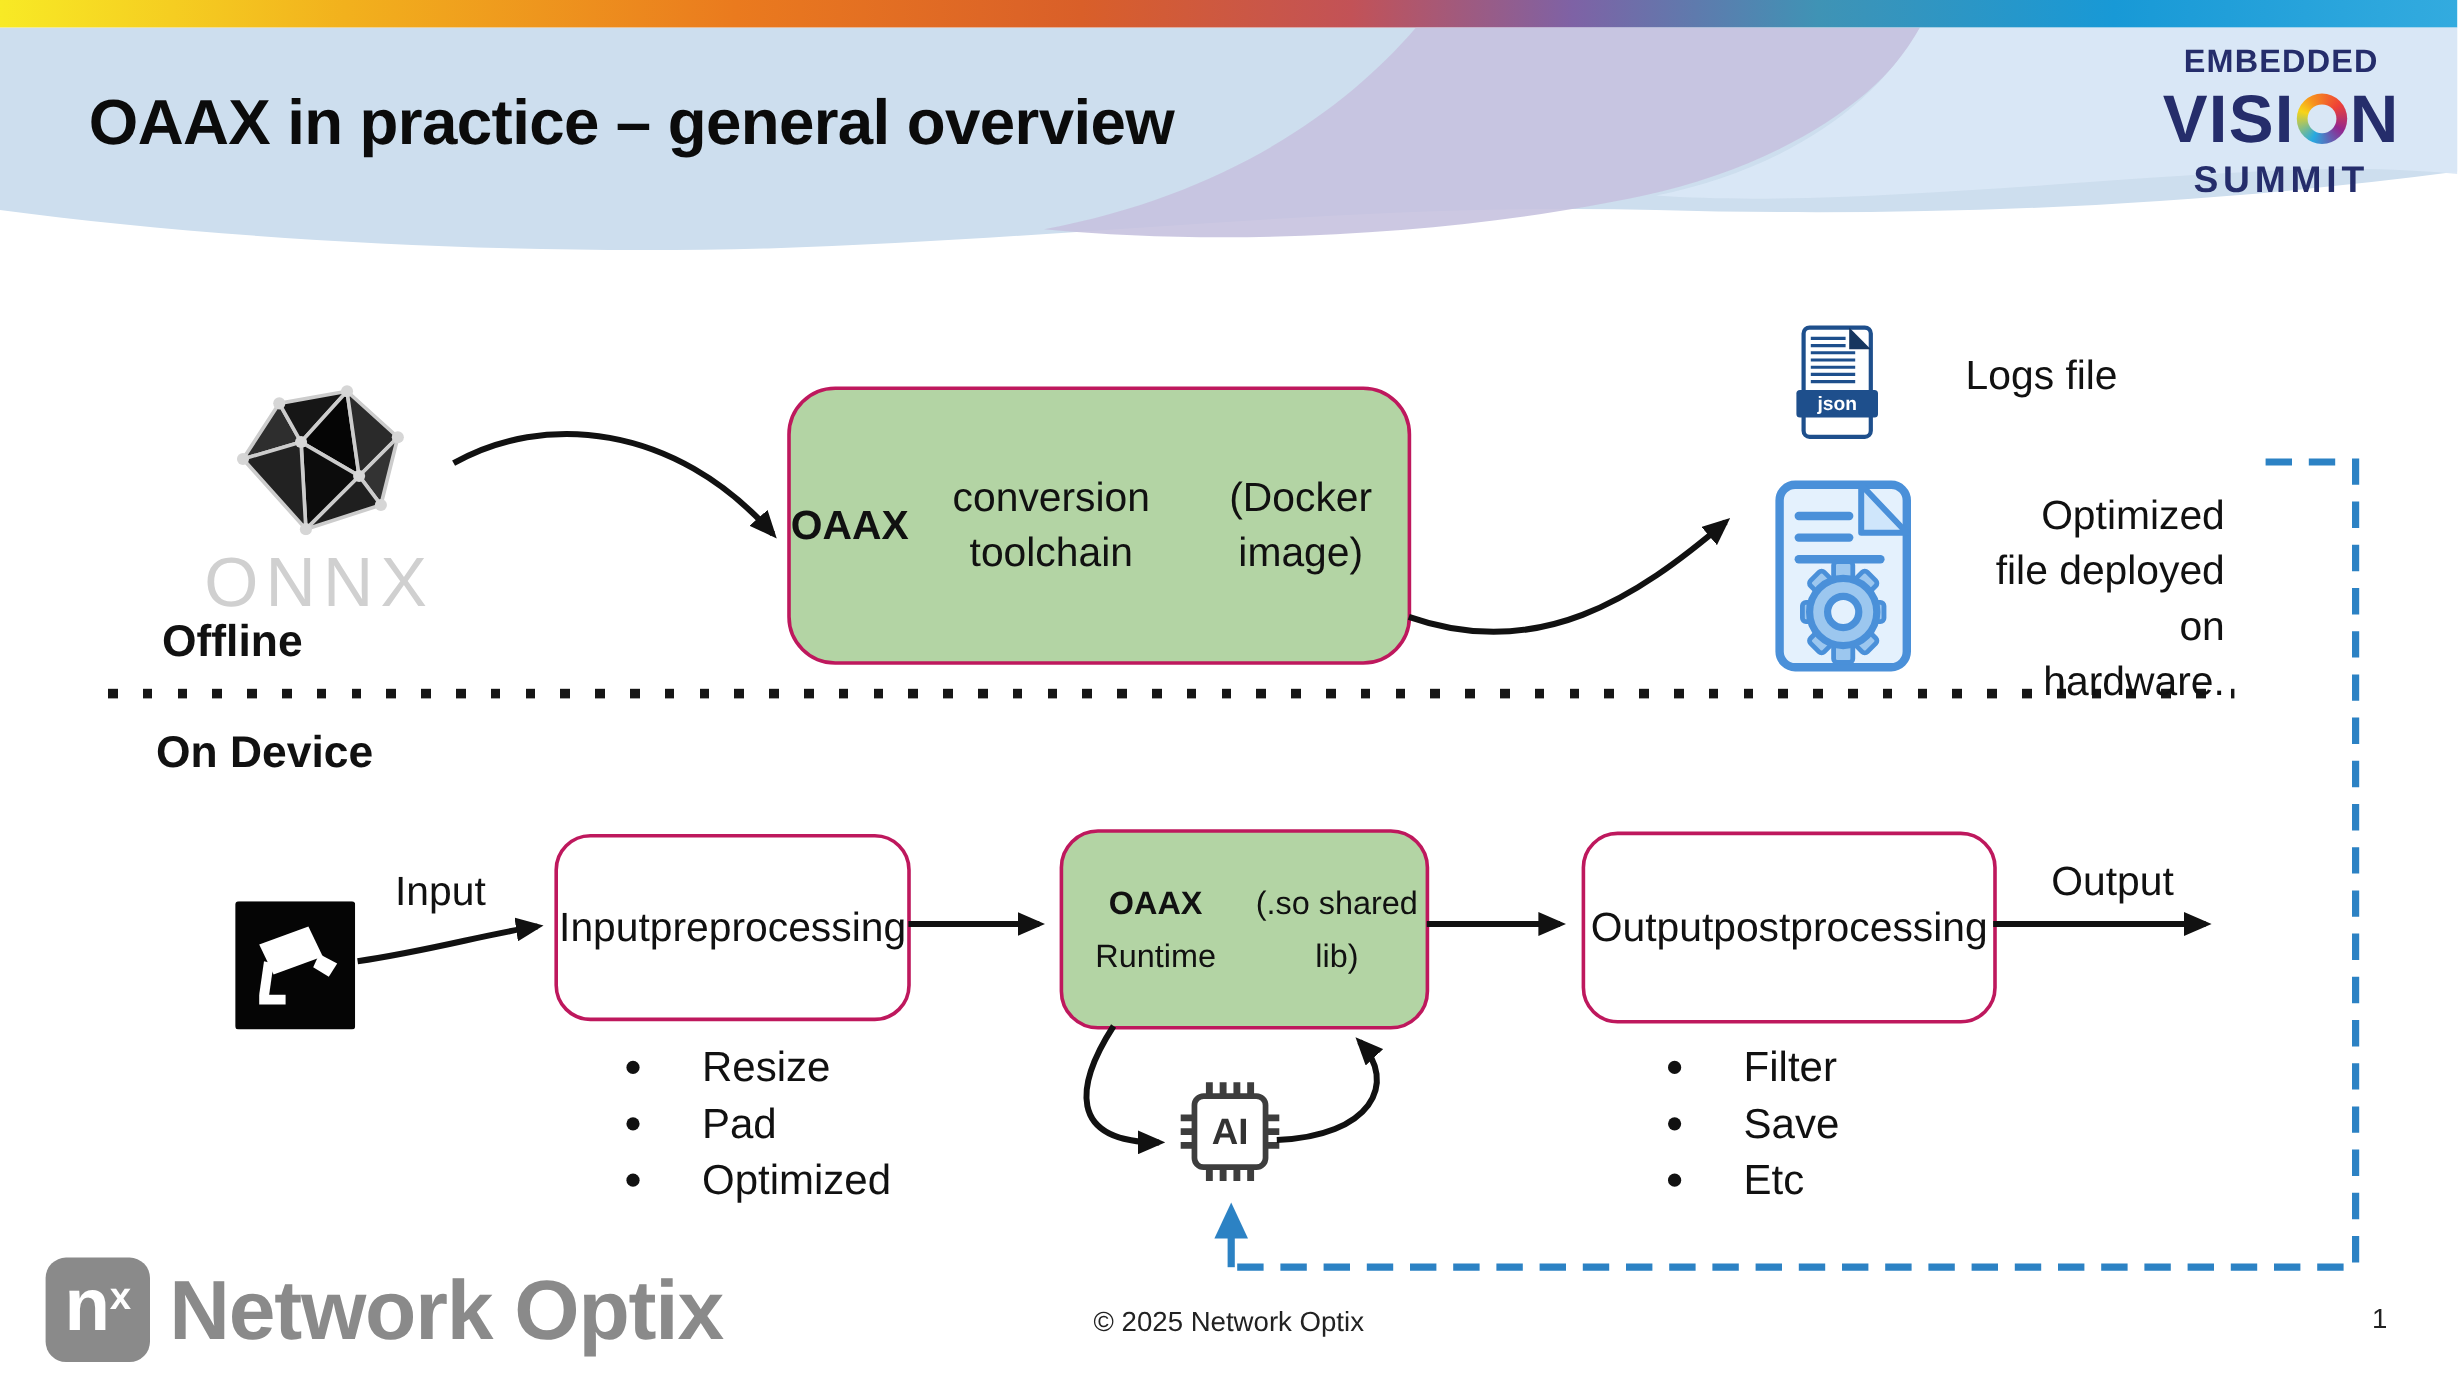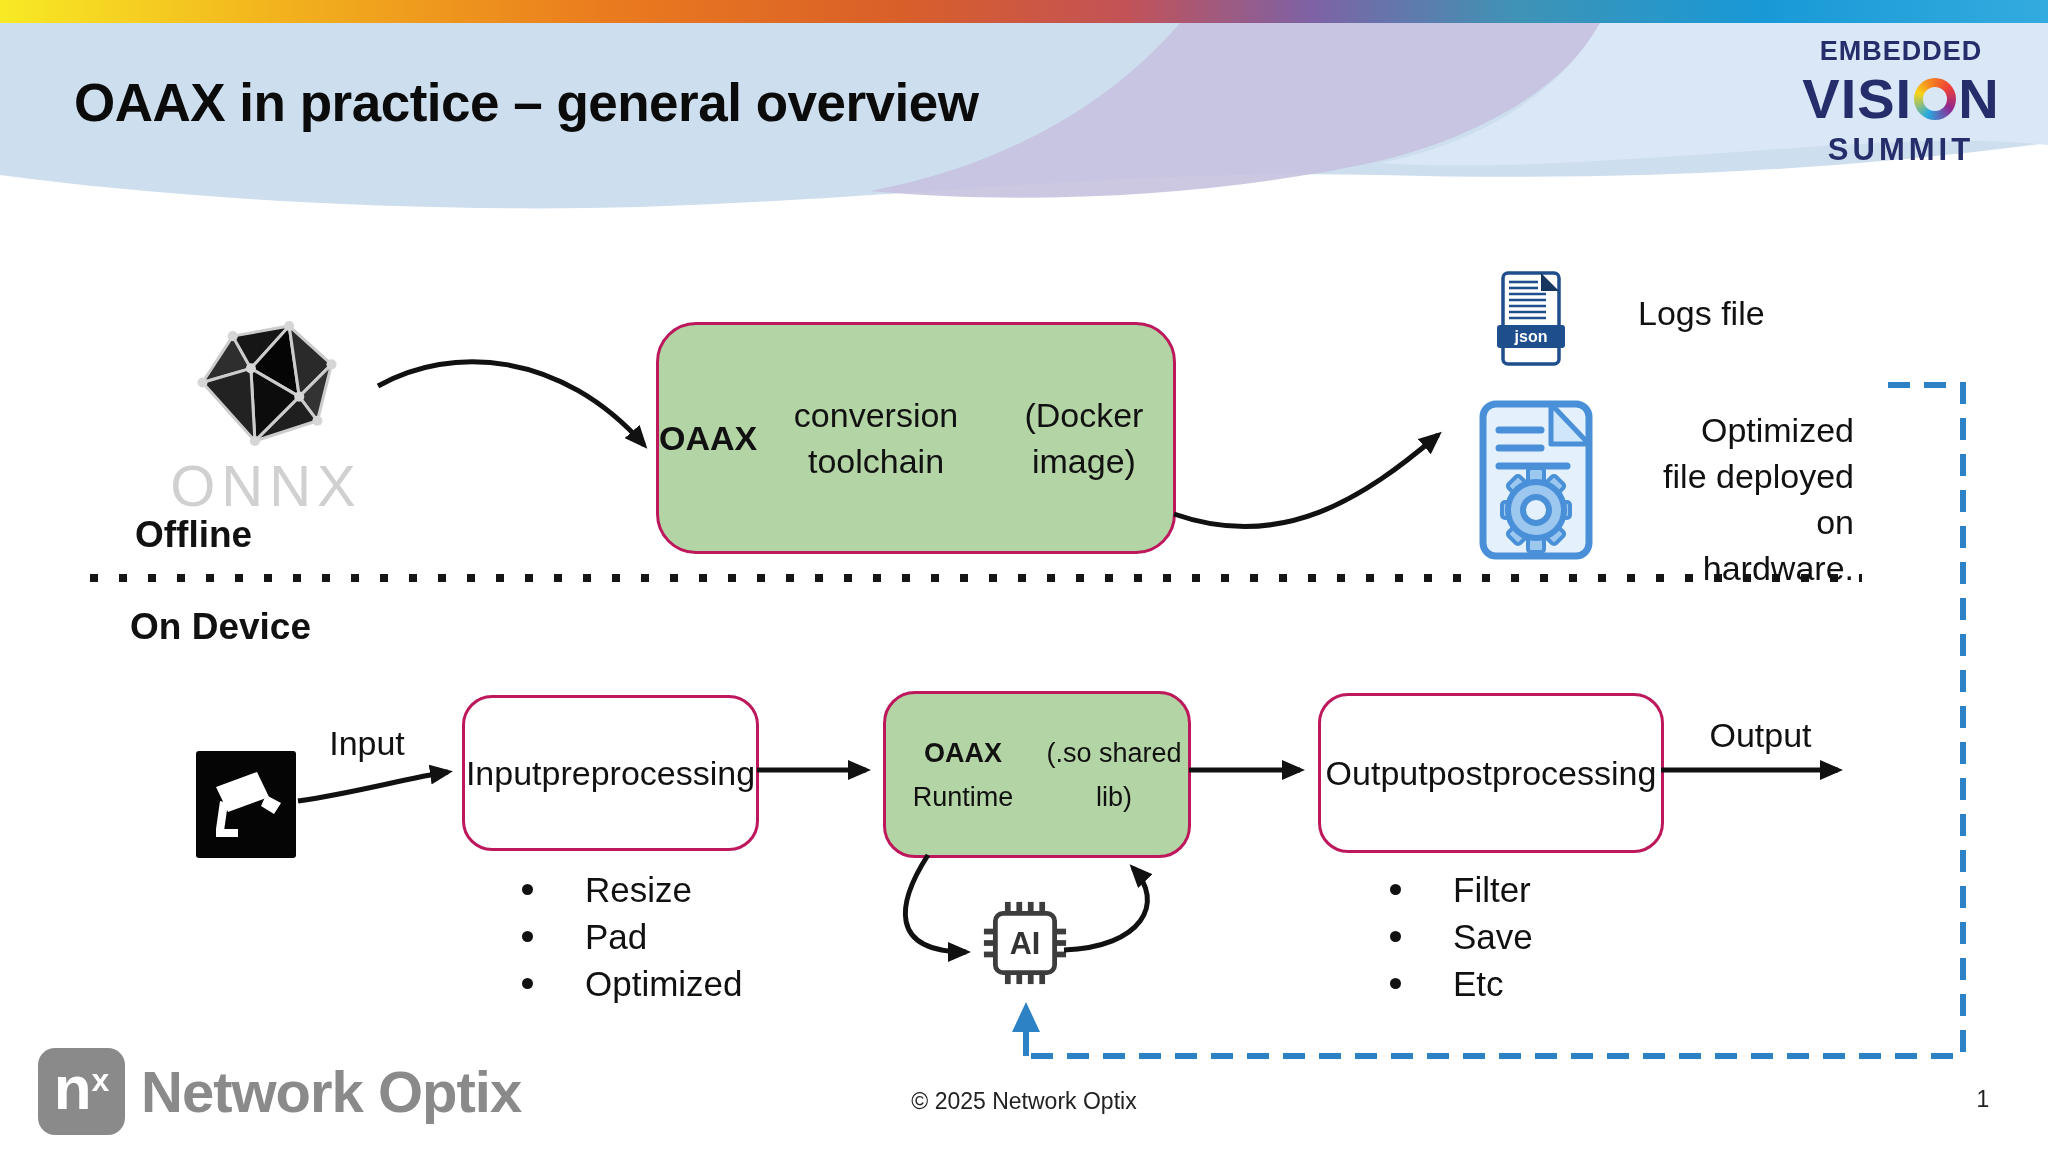--- a/index.html
+++ b/index.html
@@ -58,21 +58,21 @@
   .steps li{display:flex;align-items:center;height:47px;font-size:35px;}
   .steps .dot{width:11px;height:11px;border-radius:50%;background:#111;margin-right:52px;flex:0 0 auto;}
   .pre-steps{left:522px;top:866px;}
   .post-steps{left:1390px;top:866px;}
   
   .nx-logo{position:absolute;left:38px;top:1048px;display:flex;align-items:center;color:var(--c-logo_gray,#8a8a8a);}
   .nx-badge{width:87px;height:87px;border-radius:17px;background:var(--c-logo_gray,#8a8a8a);
     display:flex;align-items:flex-start;justify-content:center;color:#fff;}
   .nx-badge .n{font-size:62px;font-weight:700;line-height:80px;}
   .nx-badge sup{font-size:32px;font-weight:700;line-height:1;margin-top:16px;}
-  .nx-name{font-size:58px;font-weight:700;margin-left:16px;letter-spacing:-1px;}
+  .nx-name{font-size:70px;font-weight:700;margin-left:16px;letter-spacing:-1px;}
   .footer-copy{position:absolute;left:824px;top:1088px;width:400px;text-align:center;font-size:23px;color:#222;}
   .page-num{position:absolute;left:1948px;top:1086px;width:70px;text-align:center;font-size:23px;color:#222;}
   .connectors{position:absolute;left:0;top:0;width:2048px;height:1152px;pointer-events:none;}
 </style>
 </head>
 <body>
 
 <div class="slide">
 
   <div class="gradient-bar"></div>

